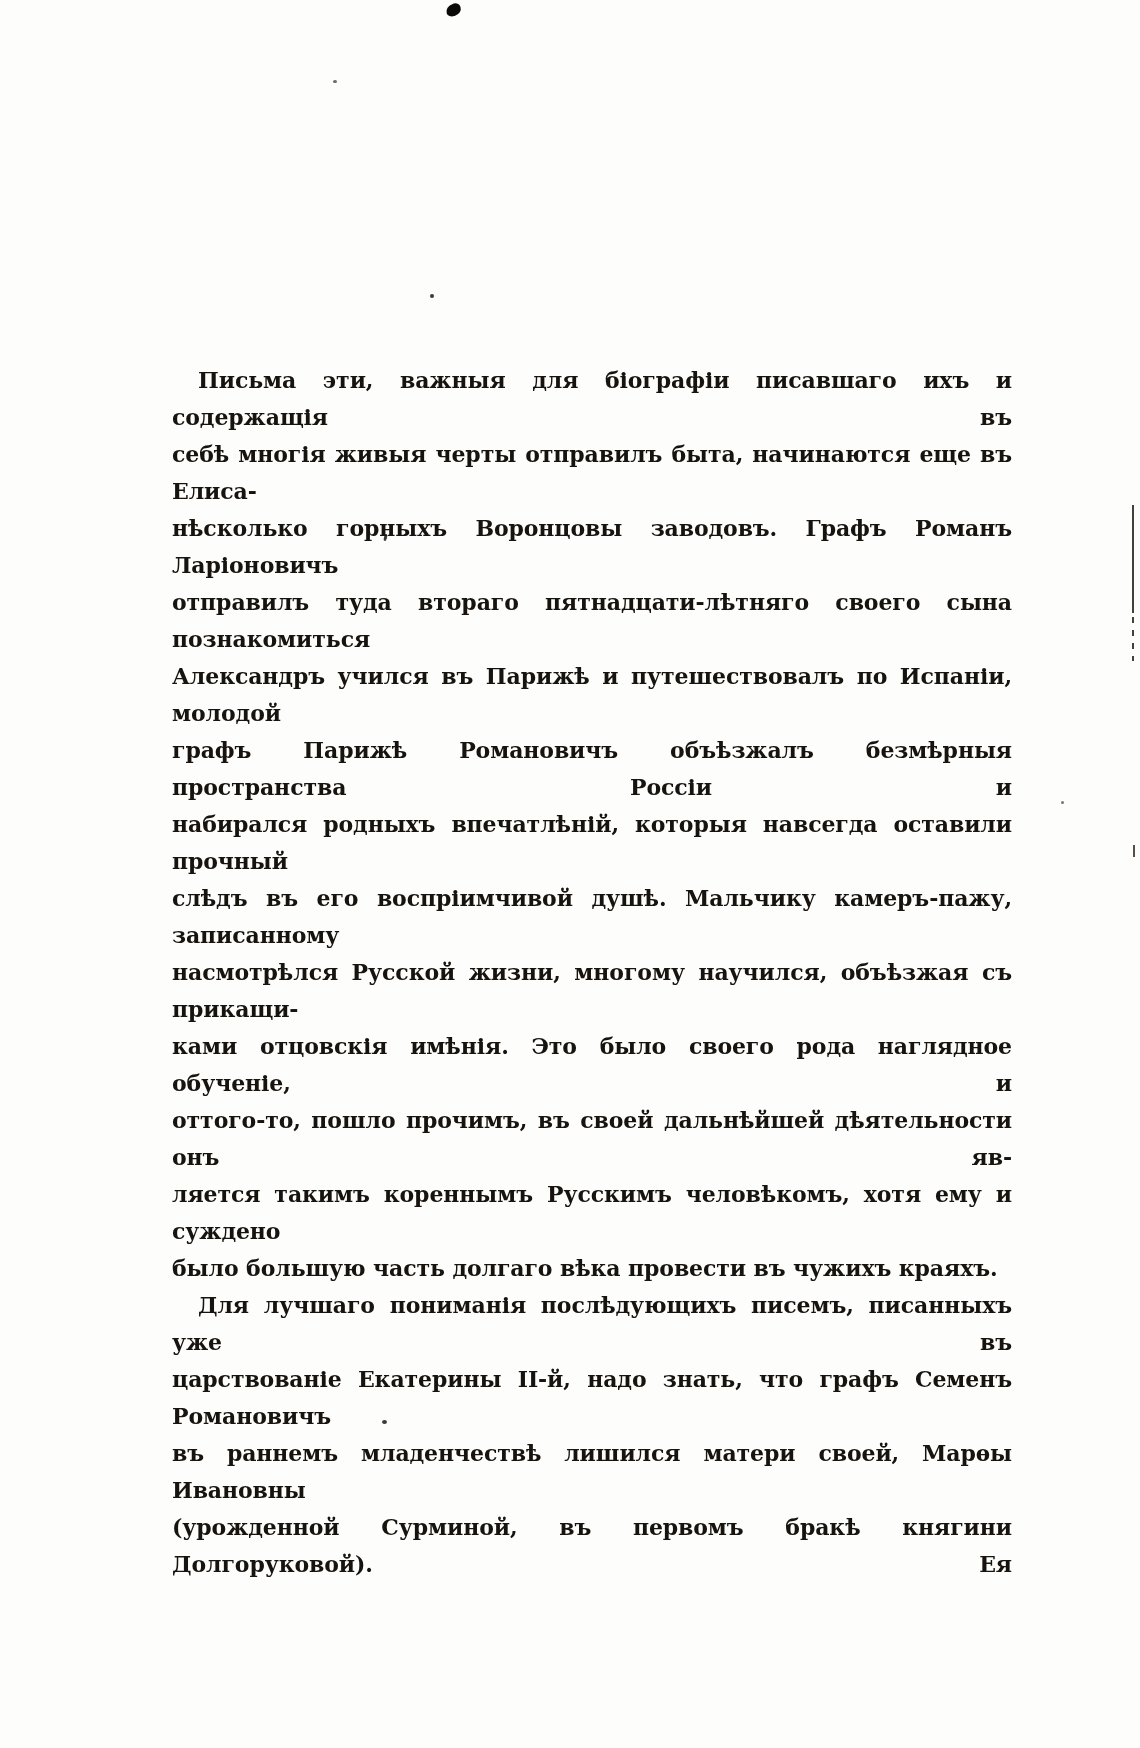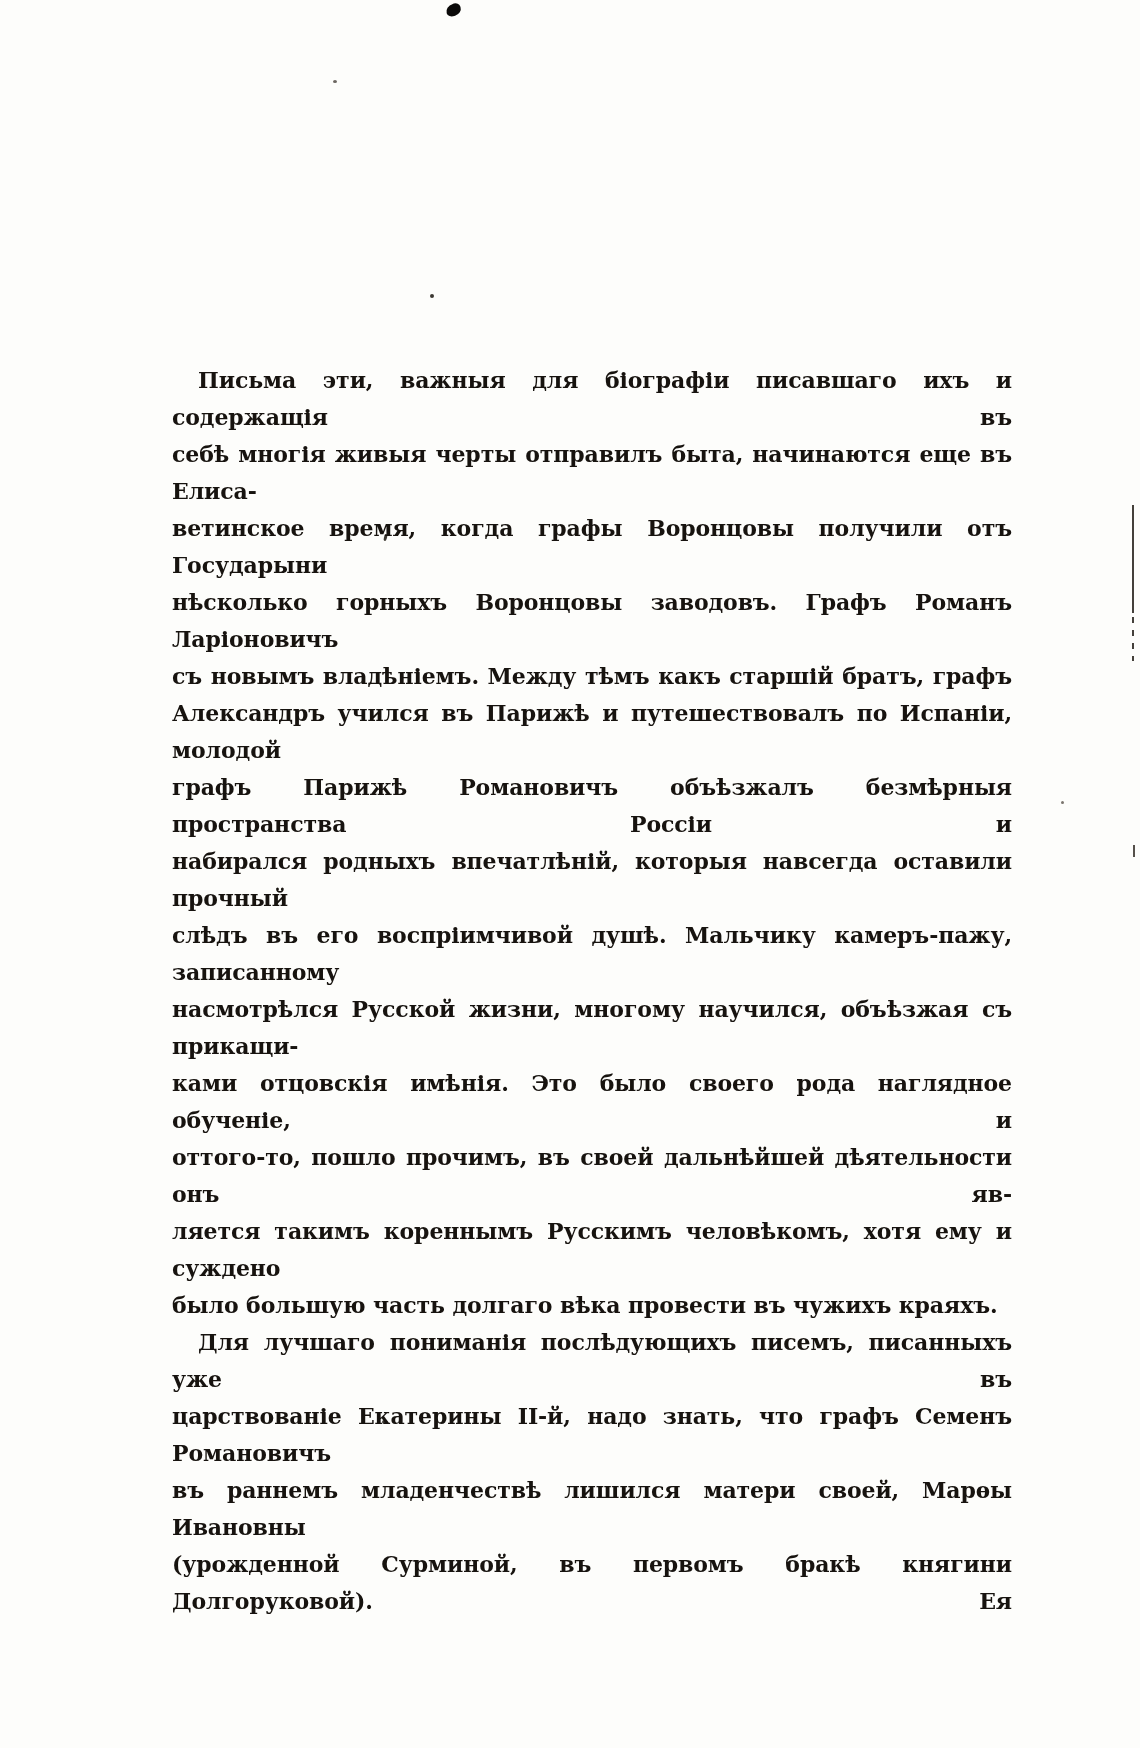--- a/index.html
+++ b/index.html
@@ -60,23 +60,22 @@
   <div class="speck speck-c"></div>
   <div class="speck speck-d"></div>
   <div class="speck speck-e"></div>
   <div class="edge-line-solid"></div>
   <div class="edge-line-dashed"></div>
   <div class="edge-line-tick"></div>
 
   <div class="textblock">
     <p class="line indent">Письма эти, важныя для біографіи писавшаго ихъ и содержащія въ</p>
     <p class="line">себѣ многія живыя черты отправилъ быта, начинаются еще въ Елиса-</p>
-    <p class="line">ветинское время, когда графы Воронцовы получили отъ Государыни</p>
     <p class="line">нѣсколько горныхъ Воронцовы заводовъ. Графъ Романъ Ларіоновичъ</p>
-    <p class="line">съ новымъ владѣніемъ. Между тѣмъ какъ старшій братъ, графъ</p>
+    <p class="line">отправилъ туда втораго пятнадцати-лѣтняго своего сына познакомиться</p>
     <p class="line">Александръ учился въ Парижѣ и путешествовалъ по Испаніи, молодой</p>
     <p class="line">графъ Парижѣ Романовичъ объѣзжалъ безмѣрныя пространства Россіи и</p>
     <p class="line">набирался родныхъ впечатлѣній, которыя навсегда оставили прочный</p>
     <p class="line">слѣдъ въ его воспріимчивой душѣ. Мальчику камеръ-пажу, записанному</p>
     <p class="line">насмотрѣлся Русской жизни, многому научился, объѣзжая съ прикащи-</p>
     <p class="line">ками отцовскія имѣнія. Это было своего рода наглядное обученіе, и</p>
     <p class="line">оттого-то, пошло прочимъ, въ своей дальнѣйшей дѣятельности онъ яв-</p>
     <p class="line">ляется такимъ кореннымъ Русскимъ человѣкомъ, хотя ему и суждено</p>
     <p class="line para-end">было большую часть долгаго вѣка провести въ чужихъ краяхъ.</p>
 

